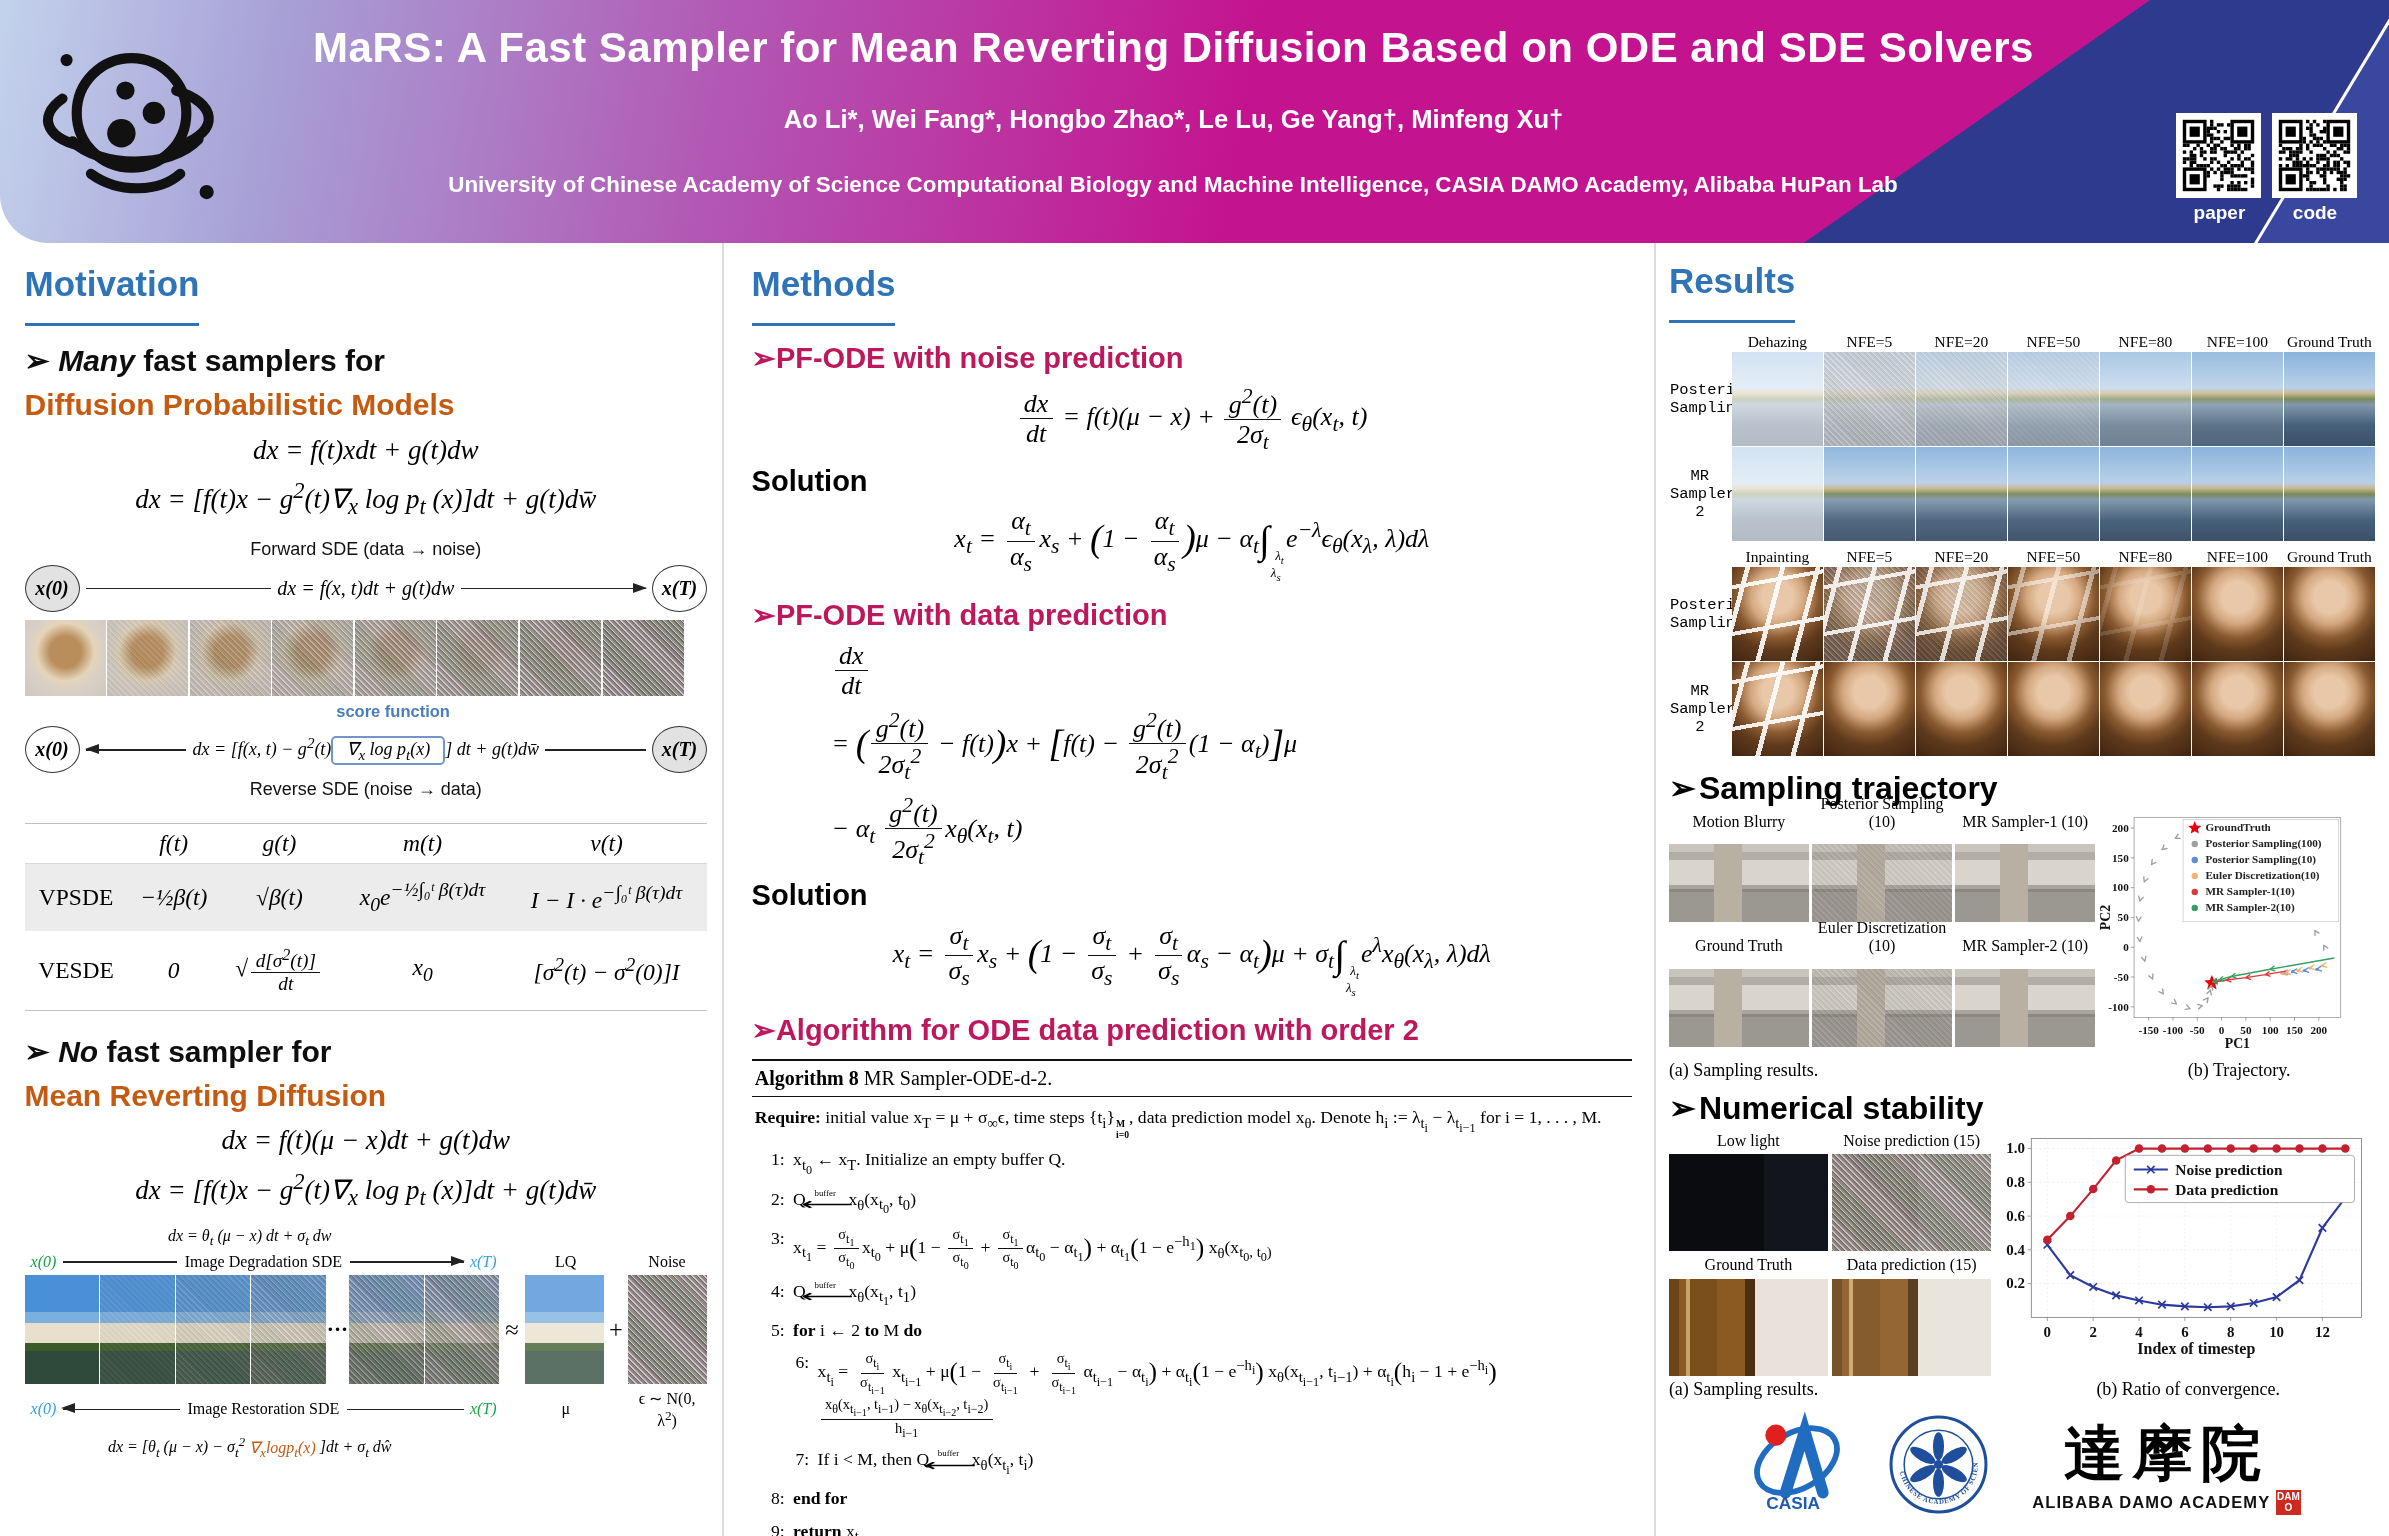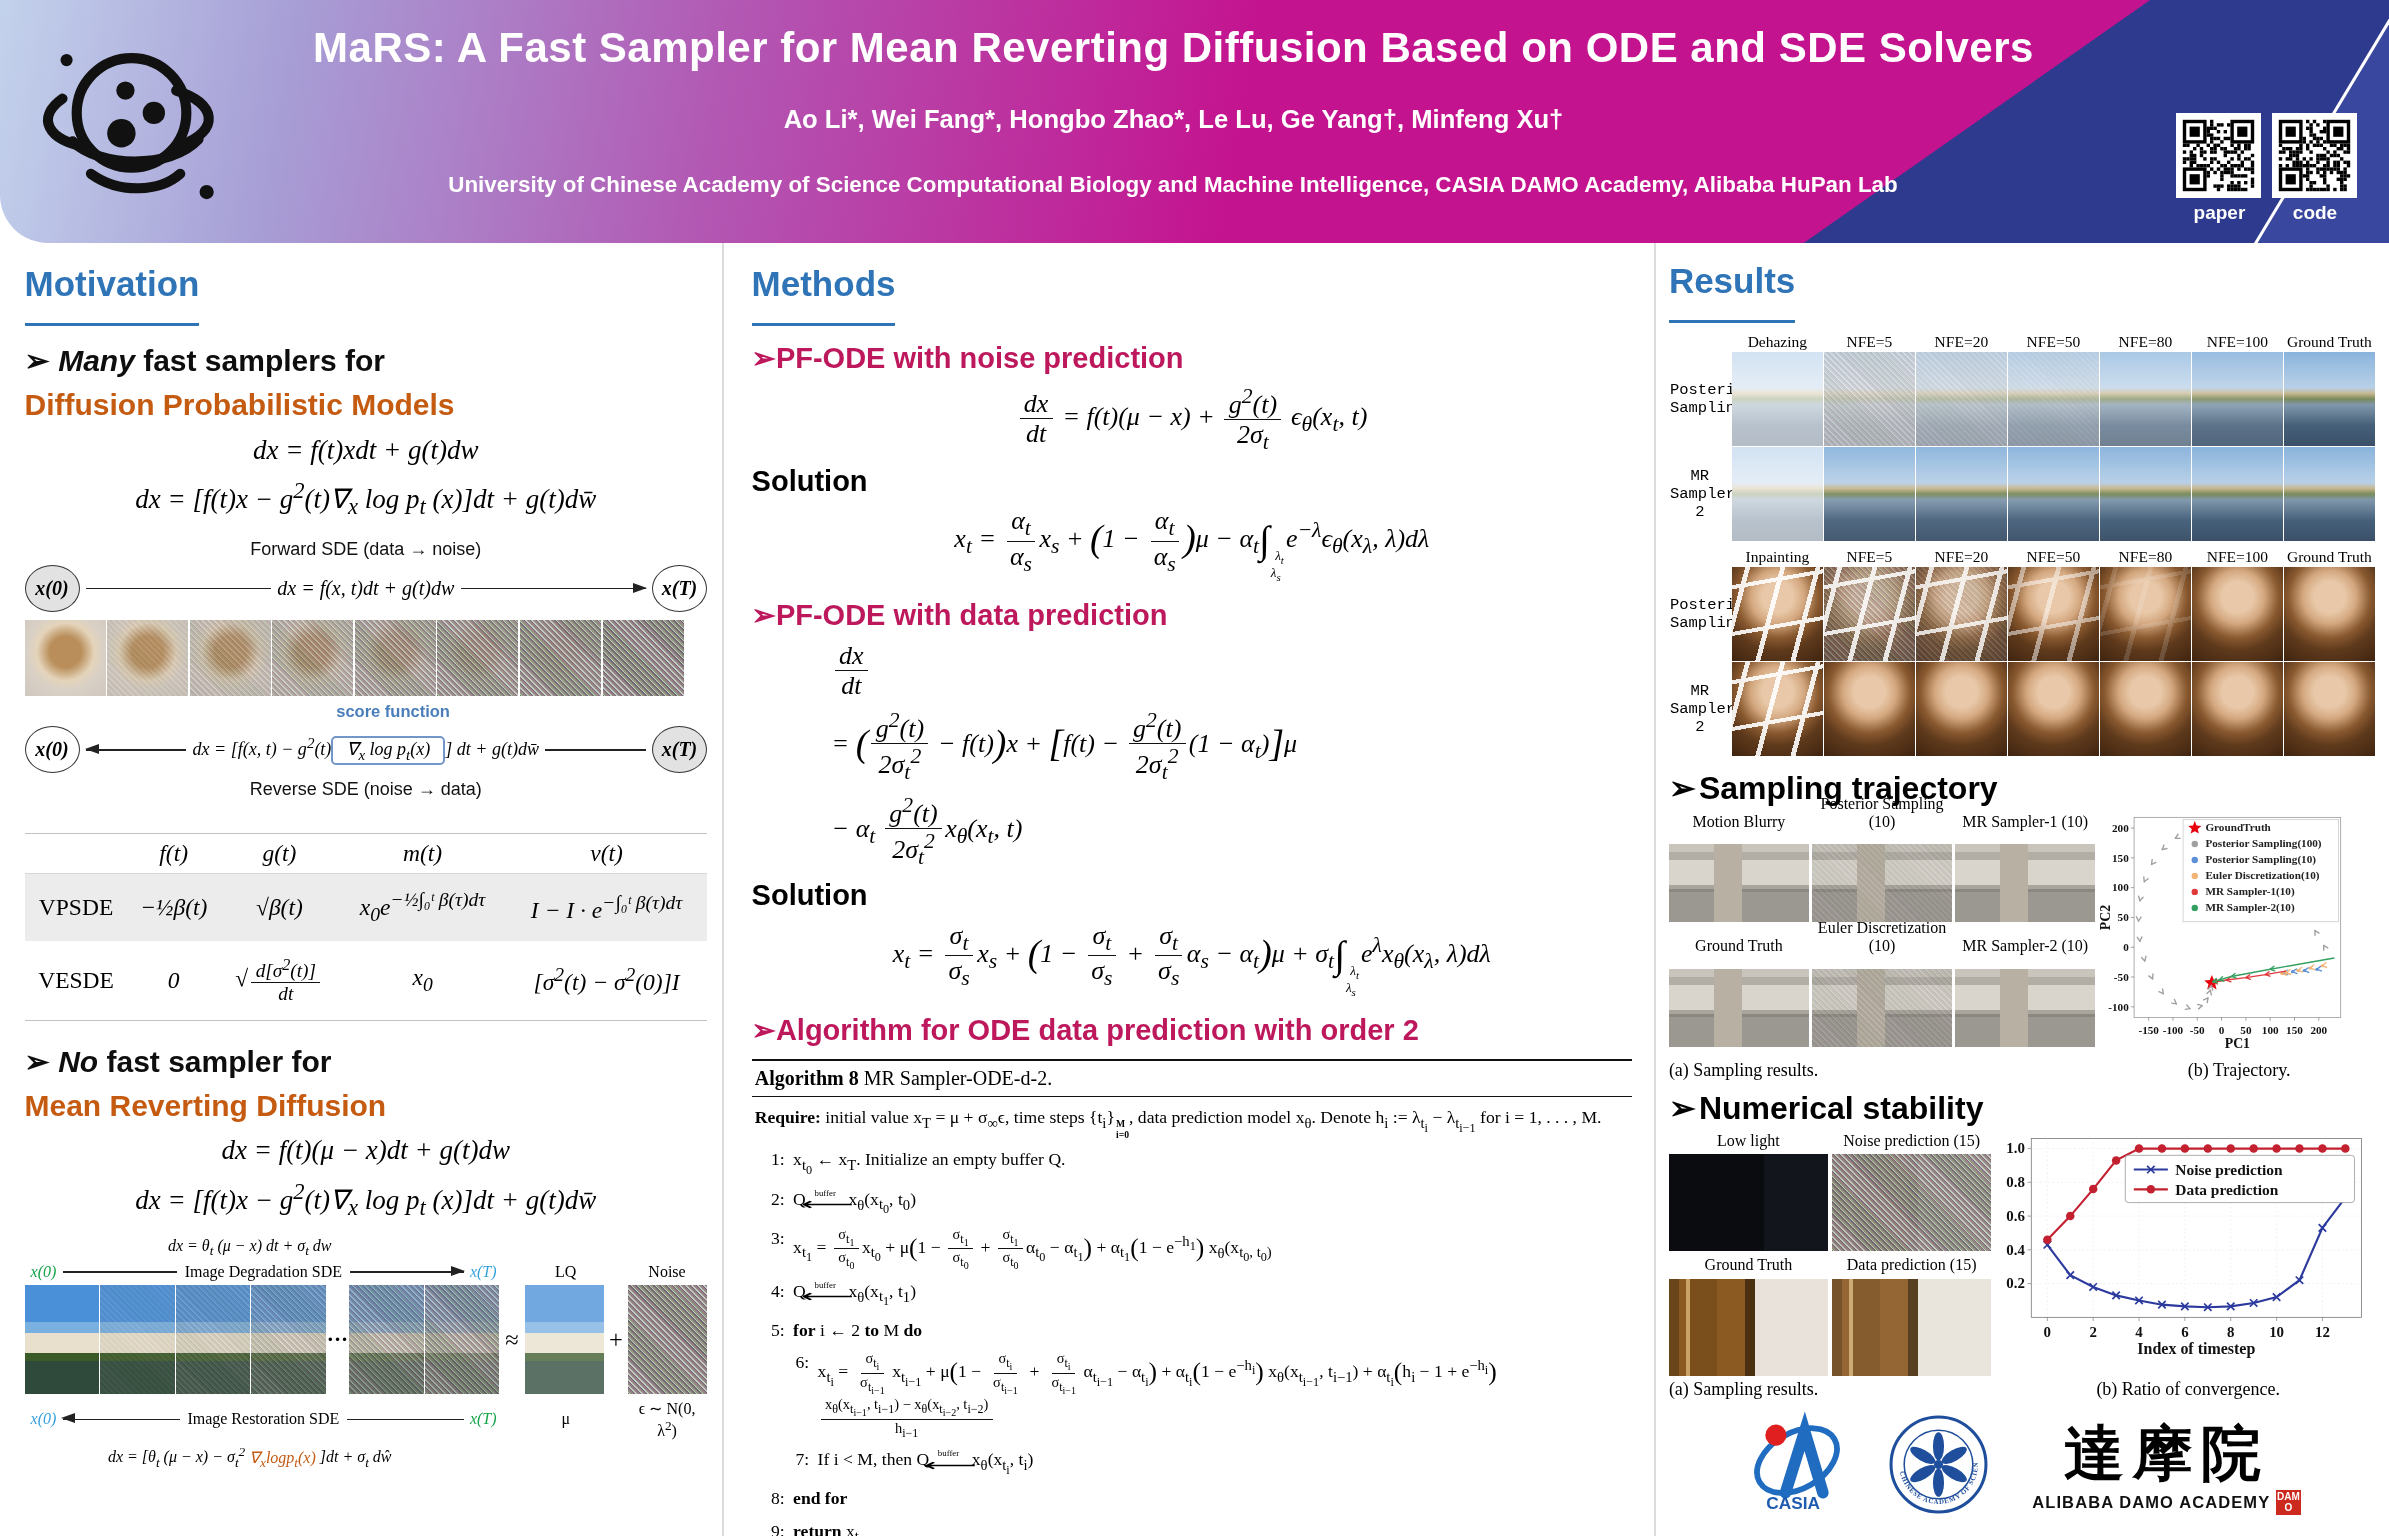--- a/index.html
+++ b/index.html
@@ -74,21 +74,21 @@
   .dog{width:81px;height:76px;background:radial-gradient(circle at 50% 42%,#b98e5a 0 26%,#e4d4ba 48%,#d9d0c5 64%,#cfc8c0 100%)}
   .castle{background:linear-gradient(180deg,#4a90d8 0 34%,#7ab0e0 34% 44%,#e8e0cc 44% 62%,#3a5a28 62% 70%,#2f4a3a 70% 100%)}
   .lake{background:linear-gradient(180deg,#8ab4dc 0%,#b8d0e8 38%,#c8b890 44%,#7a8a5a 50%,#8098ac 56%,#46607a 78%,#3a5068 100%)}
   .face{background:radial-gradient(circle at 50% 32%,#e8c8a8 0 20%,#d4a880 34%,#8a5a30 52%,#5f3a1c 68%,#3f2410 100%)}
   .street{background:linear-gradient(90deg,rgba(0,0,0,0) 0 32%,#b8b0a2 32% 52%,rgba(0,0,0,0) 52%),linear-gradient(180deg,#c9c5bd 0 10%,#b2aea6 10% 20%,#d9d5cd 20% 52%,#a9a59d 52% 58%,#8b8781 58% 62%,#9b9791 62% 100%)}
   .shelf{background:linear-gradient(90deg,#6b451a 0 6%,#8a5a22 6% 11%,#caa36a 11% 13%,#7a4f1c 13% 30%,#8a5a22 30% 48%,#4a2f10 48% 54%,#e8e2da 54% 100%)}
   .shelf.dark{background:linear-gradient(90deg,#0a0c10 0 60%,#12161c 60% 100%)}
   .noisetile{background:#9a9a94}
 
   
-  .sdetable{width:100%;border-collapse:collapse;margin-top:33px;font-family:"Liberation Serif",serif;font-size:23.5px}
+  .sdetable{width:100%;border-collapse:collapse;margin-top:23px;font-family:"Liberation Serif",serif;font-size:23.5px}
   .sdetable thead th{font-style:italic;font-weight:400;padding:6.4px 2.1px;border-top:1.1px solid #c2c2c2;border-bottom:1.1px solid #d8d8d8;text-align:center}
   .sdetable td,.sdetable th.rowname{text-align:center;padding:15px 2.1px;font-style:italic}
   .sdetable th.rowname{font-style:normal;font-weight:400}
   .sdetable tr.stripe{background:#ececec}
   .sdetable tbody tr:last-child{border-bottom:1.1px solid #c2c2c2}
   .sdetable .fr{font-size:.82em}
 
   
   .castlefig{margin-top:15px}
   .ceq{font-family:"Liberation Serif",serif;font-style:italic;font-size:16px;text-align:center;width:66%}

